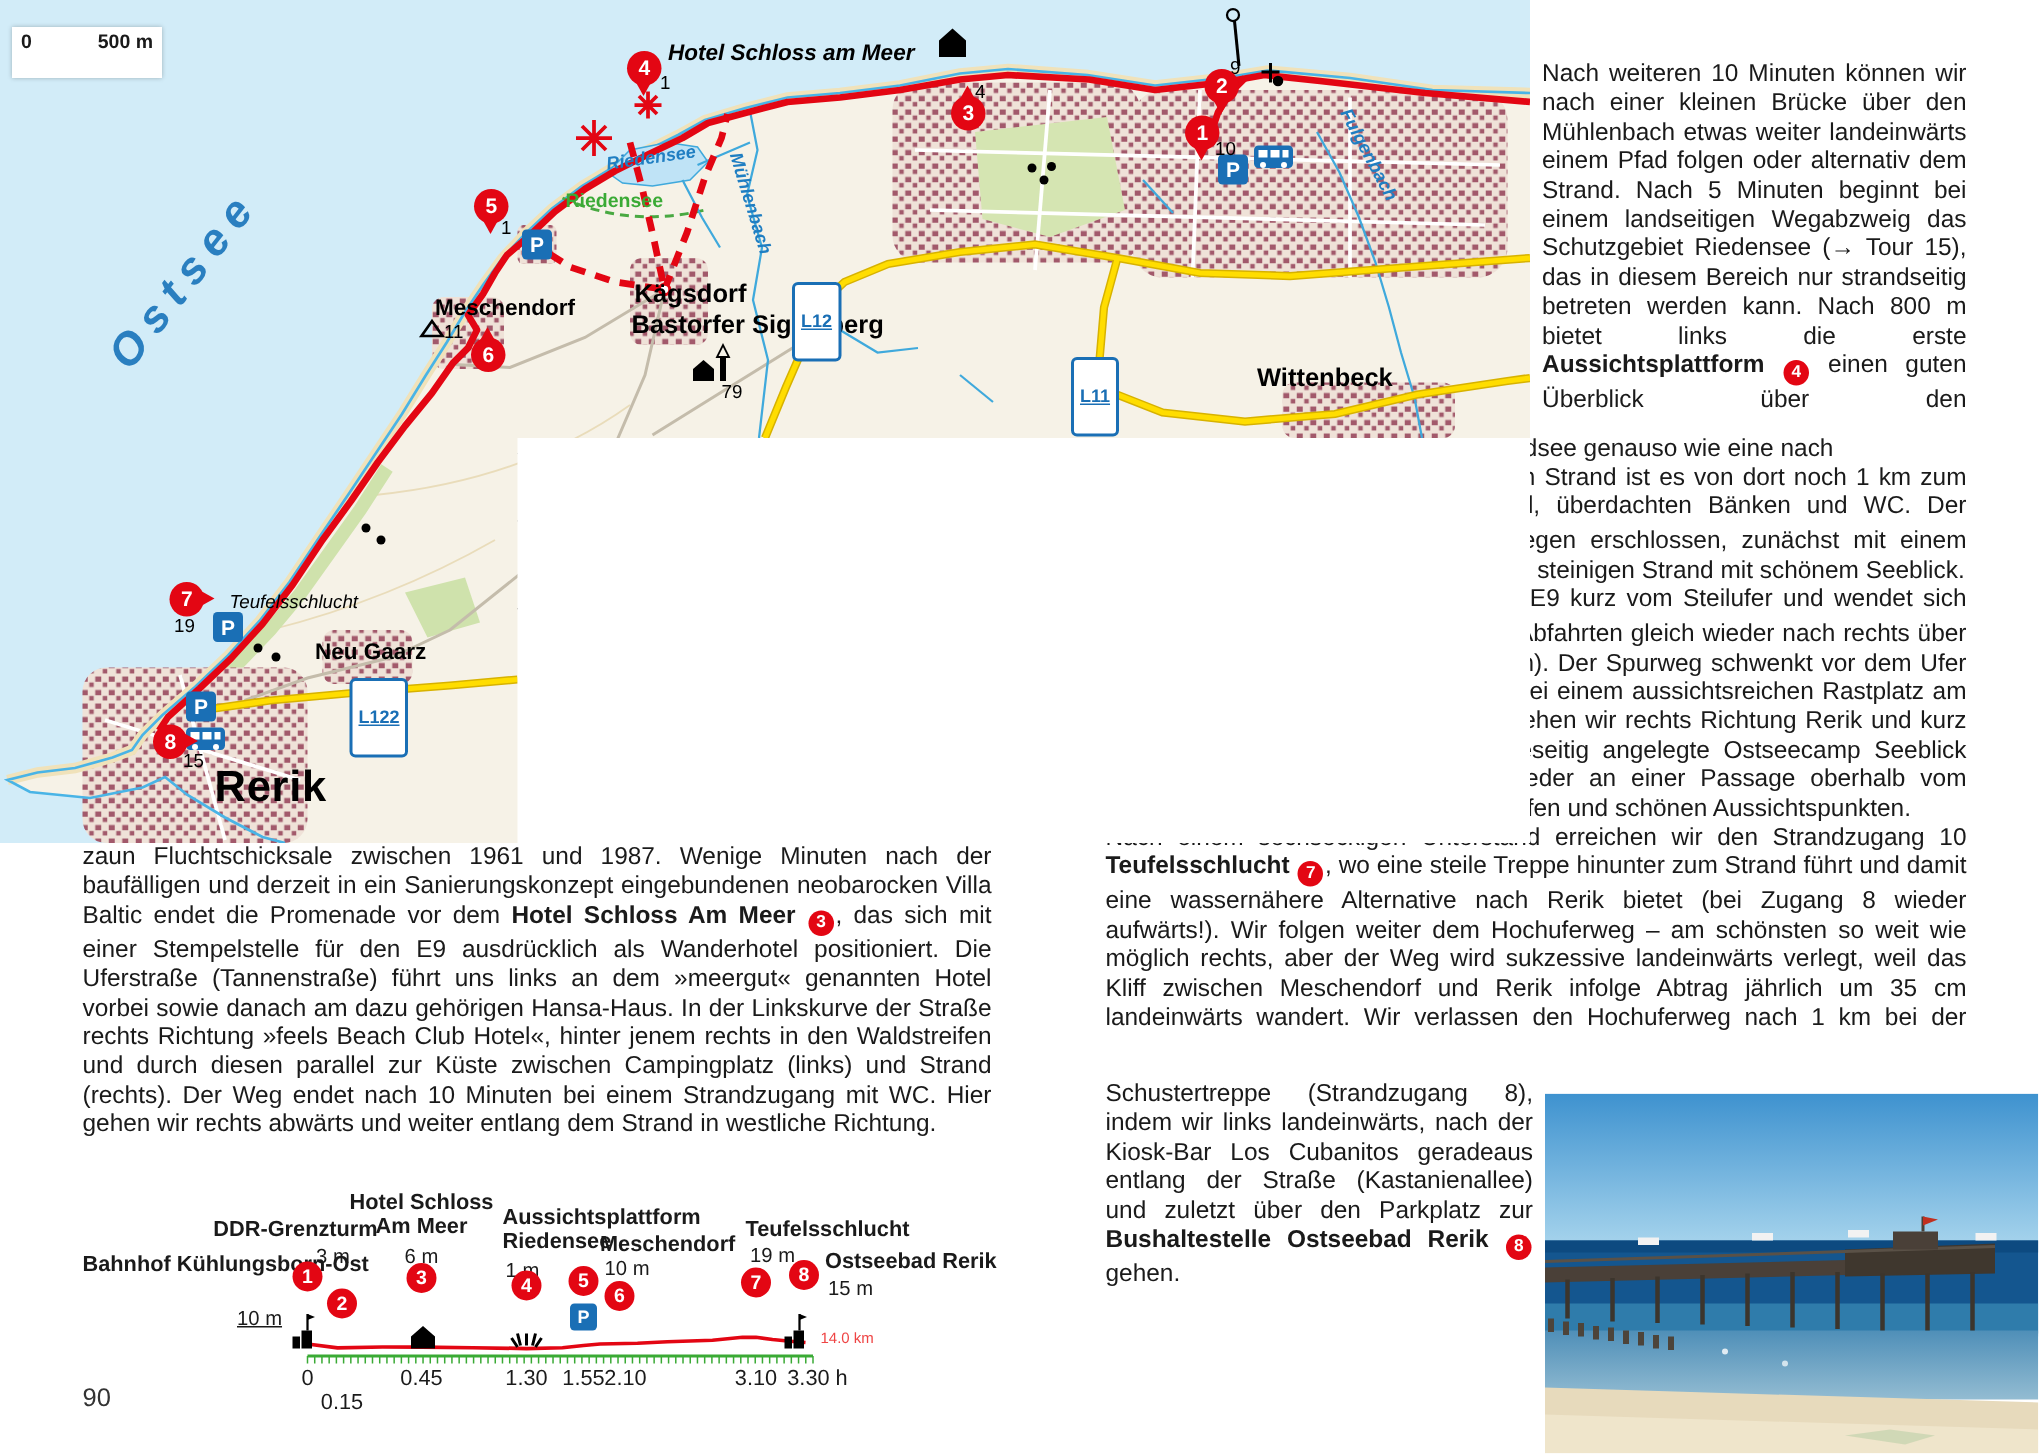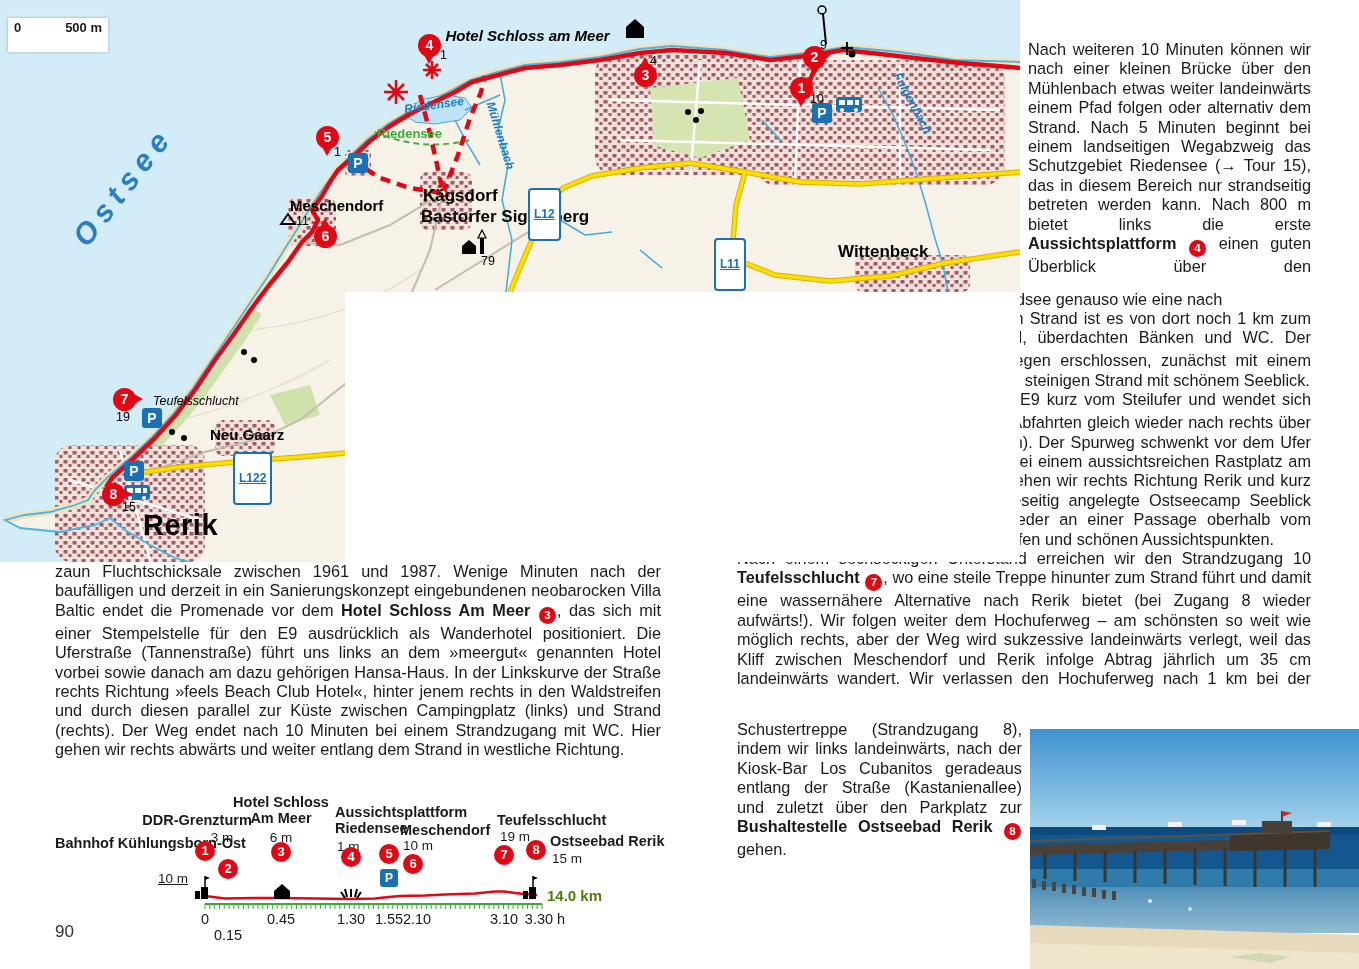--- a/index.html
+++ b/index.html
@@ -52,21 +52,21 @@
             box-shadow:0 0 3px rgba(0,0,0,.25);}
   #scalebar .s0{position:absolute;left:6px;top:2px;font-size:13px;font-weight:700;}
   #scalebar .s500{position:absolute;right:6px;top:2px;font-size:13px;font-weight:700;}
   
   #profile{position:absolute;left:55px;top:783px;width:640px;height:160px;}
   #profile .pn{position:absolute;font-size:14.5px;font-weight:700;white-space:pre-line;}
   #profile .pe{position:absolute;font-size:13.5px;}
   #profile .pb{position:absolute;width:20px;height:20px;border-radius:50%;background:#e30613;color:#fff;
                font-weight:700;font-size:13px;text-align:center;line-height:20px;z-index:3;}
   #profile .tick{position:absolute;font-size:14.5px;width:60px;text-align:center;}
-  #profile .km{position:absolute;font-size:15px;font-weight:700;color:#4d7c0f;}
+  #profile .km{position:absolute;font-size:10px;font-weight:400;color:#ef4444;}
   #profile .picon{width:18px;height:18px;line-height:18px;font-size:12px;}
   
   #photo{position:absolute;left:1030px;top:729px;width:329px;height:240px;overflow:hidden;}
 </style>
 </head>
 <body>
 
 <div id="map">
   <svg width="1020" height="562" viewBox="0 0 1020 562">
     <defs>

